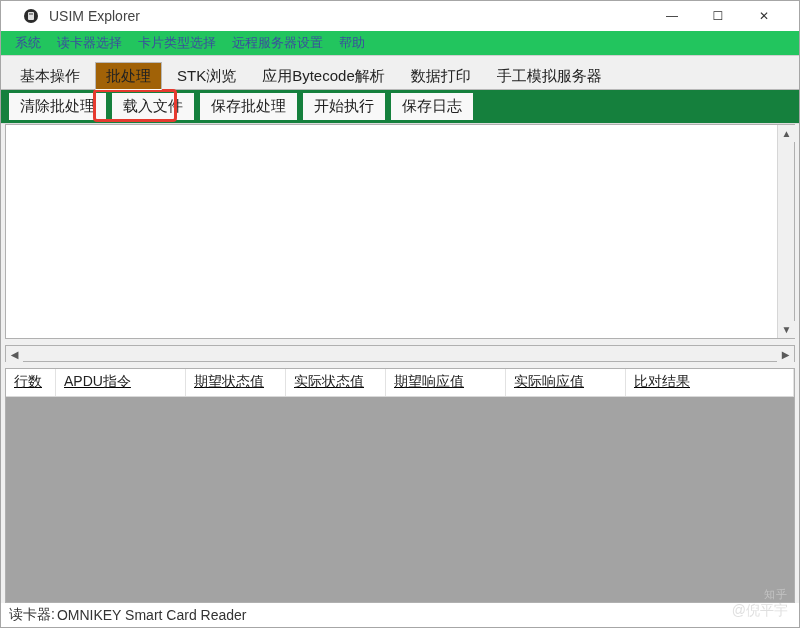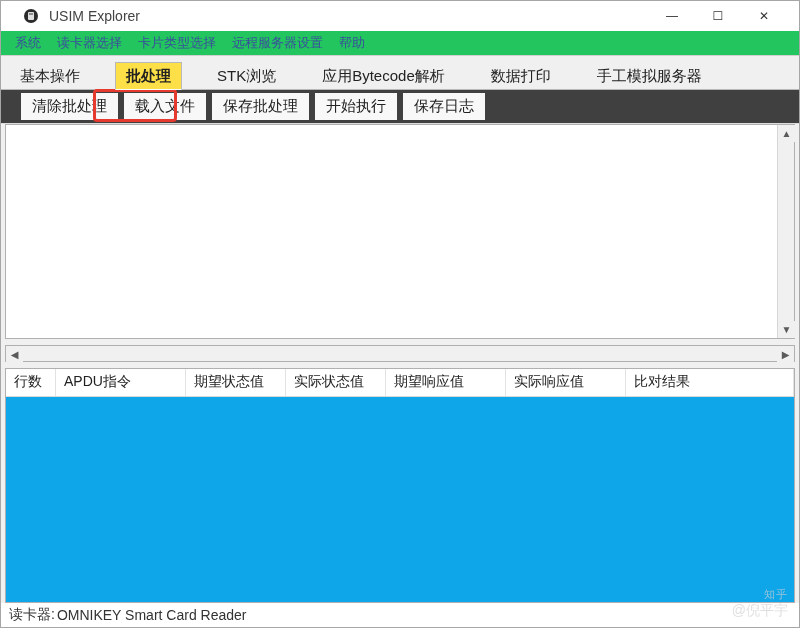--- a/index.html
+++ b/index.html
@@ -13,43 +13,43 @@
     .titlebar .spacer { flex: 1; }
     .window-controls { display: flex; }
     .window-controls .wc { width: 46px; height: 29px; display: flex; align-items: center; justify-content: center; }
     .wc-glyph { font-size: 12px; color: #333; font-family: "Segoe UI Symbol", sans-serif; line-height: 1; }
 
     
     .menubar { height: 24px; display: flex; align-items: center; padding: 0 6px; background: #22c55e; color: #3a4f9c; border-bottom: 1px solid transparent; }
     .menubar .item { font-size: 13px; padding: 2px 8px; cursor: default; }
 
     
-    .tabbar { display: flex; align-items: flex-end; background: #f0f0f0; border-top: 1px solid #d0d0d0; padding: 6px 8px 0 8px; height: 35px; gap: 20px; }
+    .tabbar { display: flex; align-items: flex-end; background: #f0f0f0; border-top: 1px solid #d0d0d0; padding: 6px 8px 0 8px; height: 35px; }
     .tab { font-size: 15px; color: #222; padding: 4px 10px 3px 10px; margin-right: 4px; border: 1px solid transparent; position: relative; cursor: default; }
-    .tab.active { background: #fde047; border: 1px solid #b8b8b8; border-bottom: 1px solid #fdfdfd; z-index: 2; font-weight: bold; }
+    .tab.active { background: #a16207; border: 1px solid #b8b8b8; border-bottom: 1px solid #fdfdfd; z-index: 2; }
     .tabstrip-underline { position: absolute; left: 0; right: 0; bottom: 0; height: 1px; background: #b8b8b8; }
 
     
-    .toolbar { display: flex; align-items: center; padding: 4px 20px; background: #404040; border-bottom: 1px solid #dcdcdc; height: 34px; position: relative; }
+    .toolbar { display: flex; align-items: center; padding: 4px 8px; background: #15803d; border-bottom: 1px solid #dcdcdc; height: 34px; position: relative; }
     .tbtn { font-size: 15px; color: #222; padding: 3px 10px; margin-right: 6px; background: #f8f8f8; border: 1px solid transparent; cursor: default; }
     .highlight-box { position: absolute; border: 3px solid #e63a2f; border-radius: 4px; pointer-events: none; }
 
     
     .workarea { display: flex; flex-direction: column; flex: 1; min-height: 0; background: #f0f0f0; padding: 0 4px; }
     .textpane-wrap { flex: 0 0 215px; position: relative; border: 1px solid #b0b0b0; background: #fff; margin-bottom: 6px; display: flex; }
     .textpane { width: calc(100% - 17px); height: 100%; }
     .vscroll { width: 17px; background: #f0f0f0; border-left: 1px solid #d6d6d6; display: flex; flex-direction: column; }
     .vscroll .arrow, .hscroll .arrow { height: 17px; width: 17px; display: flex; align-items: center; justify-content: center; font-size: 10px; color: #5a5a5a; background: #f0f0f0; }
     .vscroll .track { flex: 1; background: #f0f0f0; }
     .hscroll { height: 17px; background: #f0f0f0; display: flex; border-top: 1px solid #d6d6d6; }
     .hscroll .track { flex: 1; background: #f0f0f0; }
     .hscroll-full { border: 1px solid #b0b0b0; margin-bottom: 6px; }
 
     
-    .table-wrap { flex: 1; min-height: 0; border: 1px solid #b0b0b0; background: #0ea5e9; display: flex; flex-direction: column; }
+    .table-wrap { flex: 1; min-height: 0; border: 1px solid #b0b0b0; background: #a3a3a3; display: flex; flex-direction: column; text-decoration: underline; }
     .thead { display: flex; height: 28px; background: #fff; border-bottom: 1px solid #d9d9d9; }
     .thead .th { font-size: 14px; padding: 4px 8px; border-right: 1px solid #e2e2e2; color: #222; white-space: nowrap; overflow: hidden; }
     .tbody { flex: 1; }
 
     
     .statusbar { height: 24px; display: flex; align-items: center; padding: 0 8px; font-size: 14px; color: #333; background: #fff; }
     .statusbar .label { margin-right: 2px; }
 
     
     .watermark { position: absolute; right: 12px; bottom: 8px; text-align: right; color: rgba(210,210,210,0.7); pointer-events: none; }

